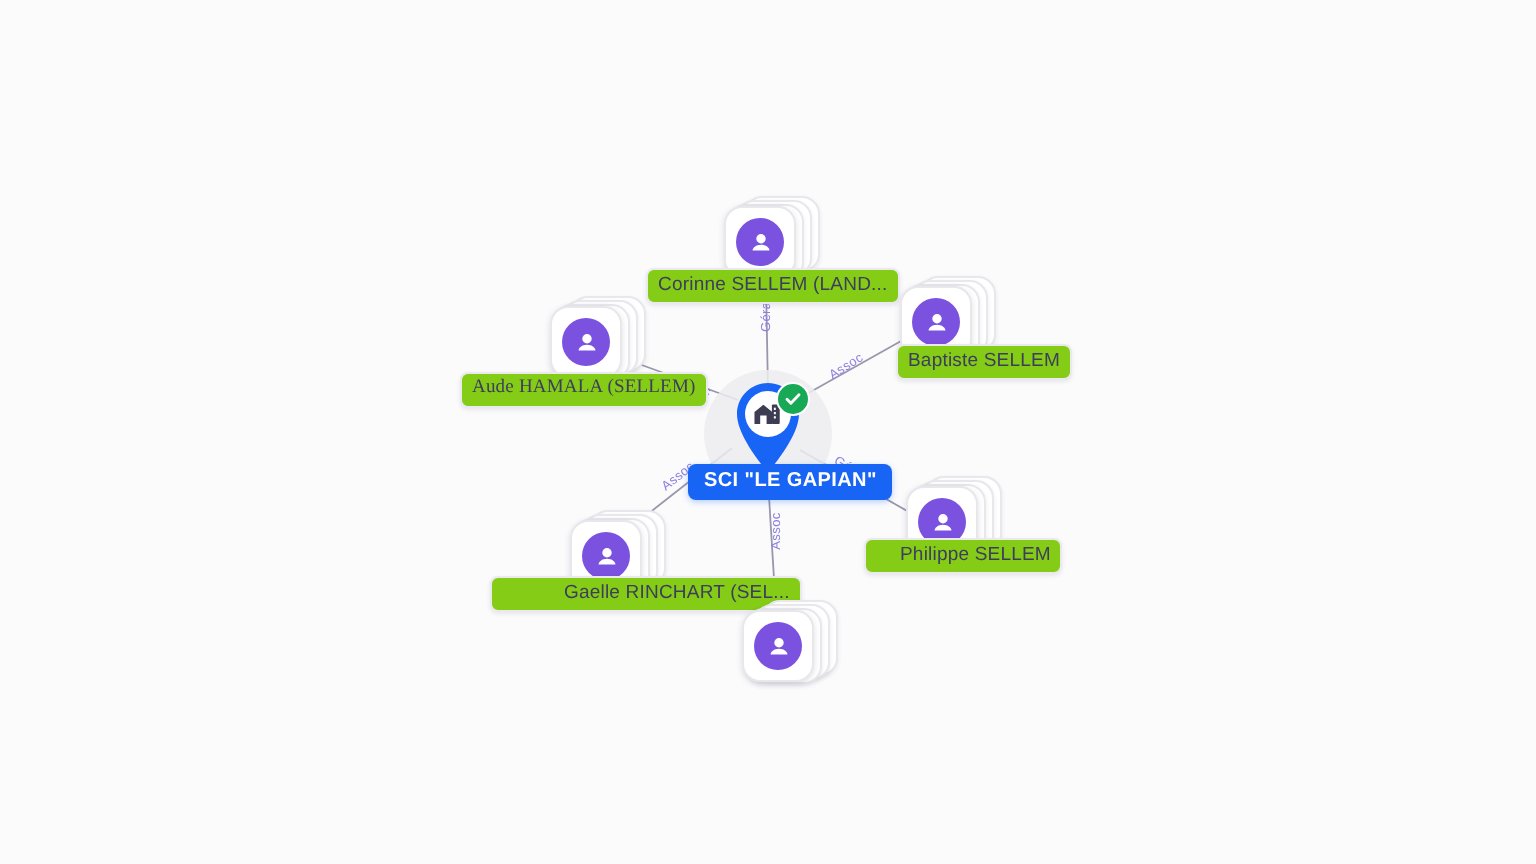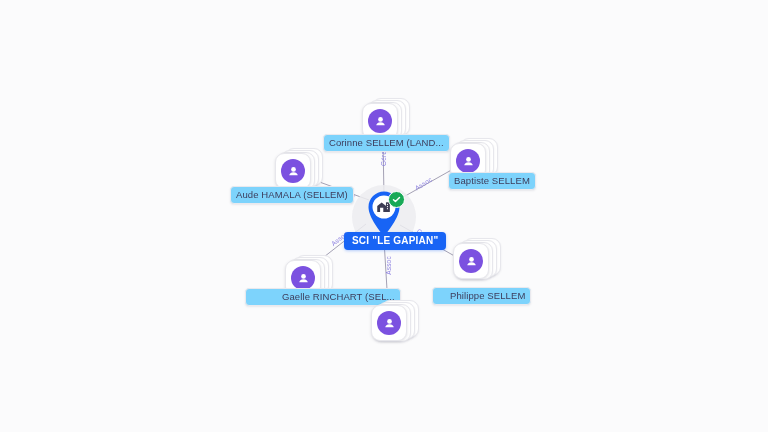--- a/index.html
+++ b/index.html
@@ -60,21 +60,21 @@
     background: #7b51e0;
     display: flex;
     align-items: center;
     justify-content: center;
   }
   .avatar-circle svg { display: block; }
 
   
   .person-label {
     position: absolute;
-    background: #7dd3fc;
+    background: #84cc16;
     border: 1px solid #e9e9ee;
     border-radius: 4px;
     padding: 2px 5px 3px 5px;
     font-size: 9.5px;
     line-height: 11px;
     color: #3d3d5c;
     white-space: nowrap;
     box-shadow: 0 1px 2px rgba(60,60,90,0.10);
     letter-spacing: 0.1px;
     text-align: right;
@@ -220,36 +220,36 @@
     <div class="stack-card c1"></div>
     <div class="stack-card front">
       <div class="avatar-circle">
         <svg width="13" height="13" viewBox="0 0 16 16">
             <circle cx="8" cy="5.4" r="2.9" fill="#fff"></circle>
             <path d="M8 9c-3.1 0-5.2 1.9-5.2 3.6h10.4C13.2 10.9 11.1 9 8 9z" fill="#fff"></path>
           </svg>
       </div>
     </div>
   </div>
-  <div class="person-label" style="left:230px; top:186px;">Aude HAMALA (SELLEM)</div>
+  <div class="person-label" style="left:230px; top:186px;font-family:Liberation Serif, serif;">Aude HAMALA (SELLEM)</div>
 
   <div class="person-node" style="left:453px; top:238px;">
     <div class="stack-card c3"></div>
     <div class="stack-card c2"></div>
     <div class="stack-card c1"></div>
     <div class="stack-card front">
       <div class="avatar-circle">
         <svg width="13" height="13" viewBox="0 0 16 16">
             <circle cx="8" cy="5.4" r="2.9" fill="#fff"></circle>
             <path d="M8 9c-3.1 0-5.2 1.9-5.2 3.6h10.4C13.2 10.9 11.1 9 8 9z" fill="#fff"></path>
           </svg>
       </div>
     </div>
   </div>
-  <div class="person-label" style="left:432px; top:287px;padding-left:17px;">Philippe SELLEM</div>
+  <div class="person-label" style="left:432px; top:269px;padding-left:17px;">Philippe SELLEM</div>
 
   <div class="person-node" style="left:285px; top:255px;">
     <div class="stack-card c3"></div>
     <div class="stack-card c2"></div>
     <div class="stack-card c1"></div>
     <div class="stack-card front">
       <div class="avatar-circle">
         <svg width="13" height="13" viewBox="0 0 16 16">
             <circle cx="8" cy="5.4" r="2.9" fill="#fff"></circle>
             <path d="M8 9c-3.1 0-5.2 1.9-5.2 3.6h10.4C13.2 10.9 11.1 9 8 9z" fill="#fff"></path>

